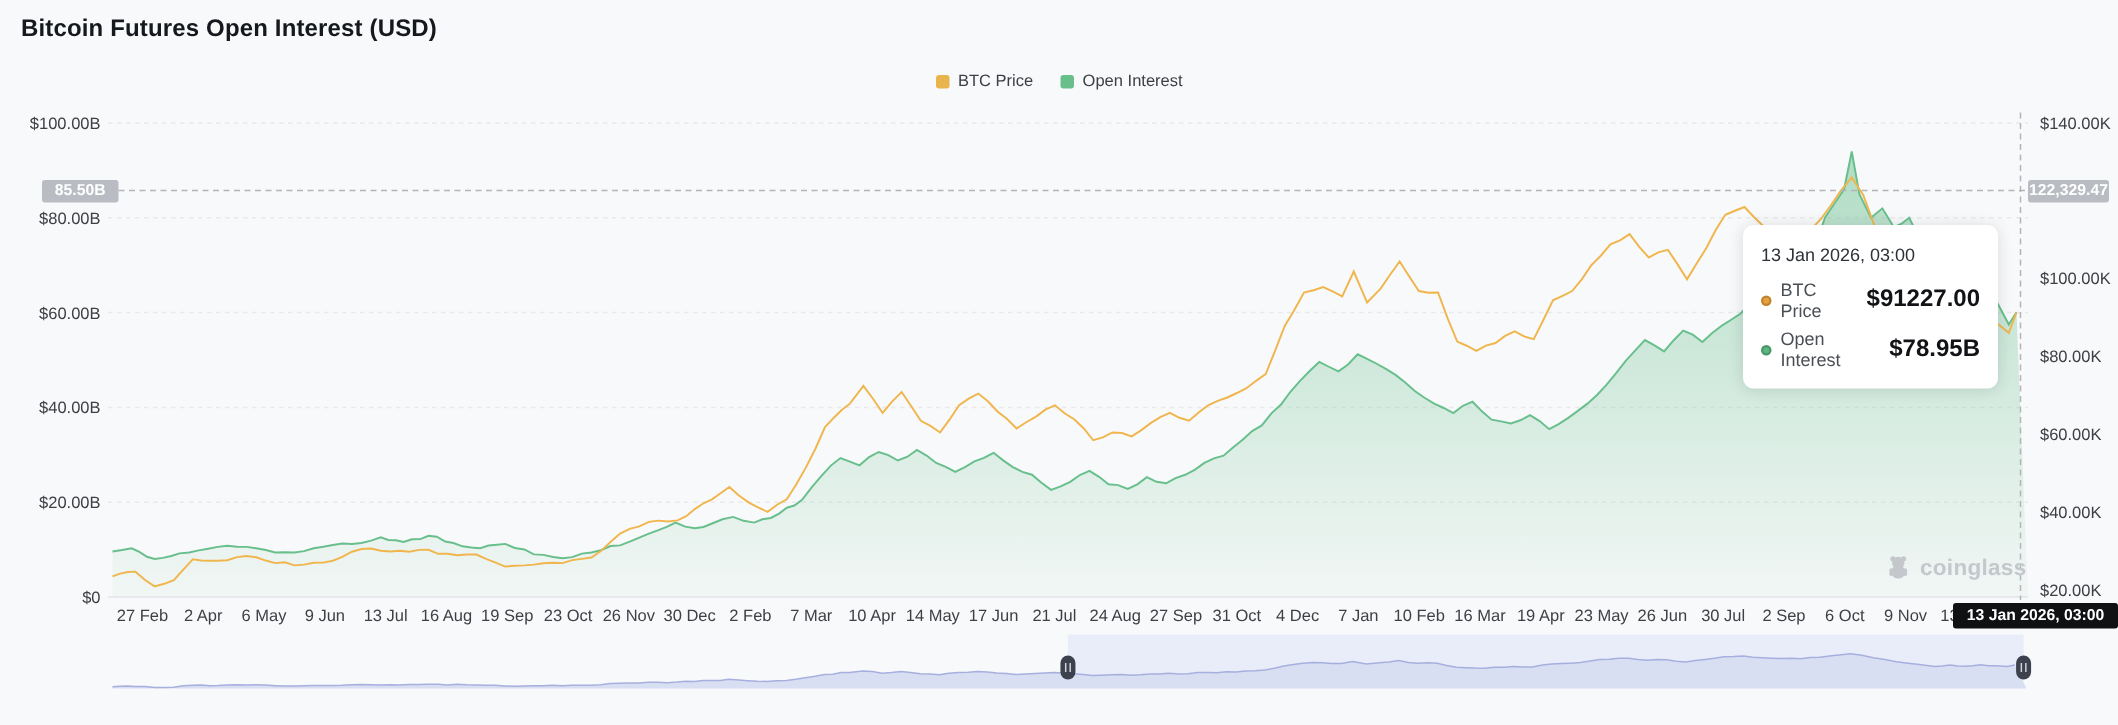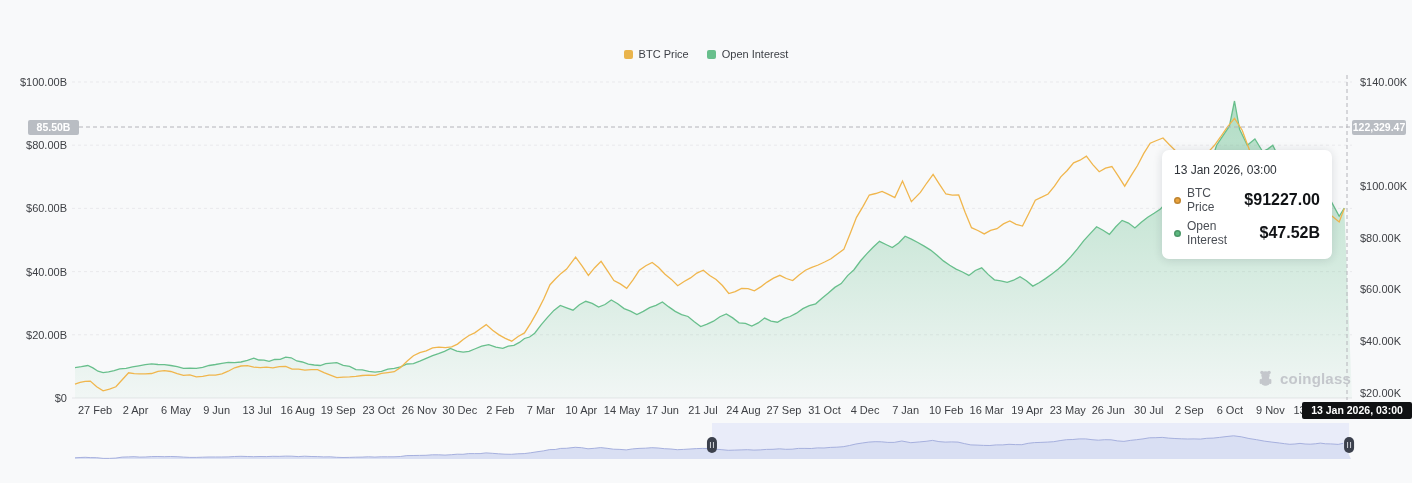--- a/index.html
+++ b/index.html
@@ -21,20 +21,21 @@
   .tt-title{font-size:12px;color:#2e3238;margin-bottom:9px;}
   .tt-row{display:flex;align-items:center;gap:6px;margin-top:5px;}
   .tt-dot{width:7px;height:7px;border-radius:50%;flex:none;}
   .tt-label{font-size:12px;color:#4a4e55;}
   .tt-value{margin-left:auto;font-size:16px;font-weight:700;color:#111316;}
 </style>
 </head>
 <body>
 
 <div class="root">
+  <div class="title">Bitcoin Futures Open Interest (USD)</div>
   <div class="legend" id="legend">
       <div class="legend-item">
         <span class="legend-swatch" style="background: rgb(233, 180, 76);"></span>
         <span class="legend-label">BTC Price</span>
       </div>
       <div class="legend-item">
         <span class="legend-swatch" style="background: rgb(104, 191, 140);"></span>
         <span class="legend-label">Open Interest</span>
       </div>
     </div>
@@ -147,21 +148,21 @@
     <div class="tt-title">13 Jan 2026, 03:00</div>
     <div id="tt-rows">
         <div class="tt-row">
           <span class="tt-dot" style="background: rgb(233, 162, 59); box-shadow: rgba(0, 0, 0, 0.18) 0px 0px 0px 1.5px inset;"></span>
           <span class="tt-label">BTC Price</span>
           <span class="tt-value">$91227.00</span>
         </div>
         <div class="tt-row">
           <span class="tt-dot" style="background: rgb(92, 184, 127); box-shadow: rgba(0, 0, 0, 0.18) 0px 0px 0px 1.5px inset;"></span>
           <span class="tt-label">Open Interest</span>
-          <span class="tt-value">$47.52B</span>
+          <span class="tt-value">$78.95B</span>
         </div>
       </div>
   </div>
 
   <div class="badge badge-left">85.50B</div>
   <div class="badge badge-right">122,329.47</div>
   <div class="badge-date">13 Jan 2026, 03:00</div>
 </div>
 
 </body></html>

